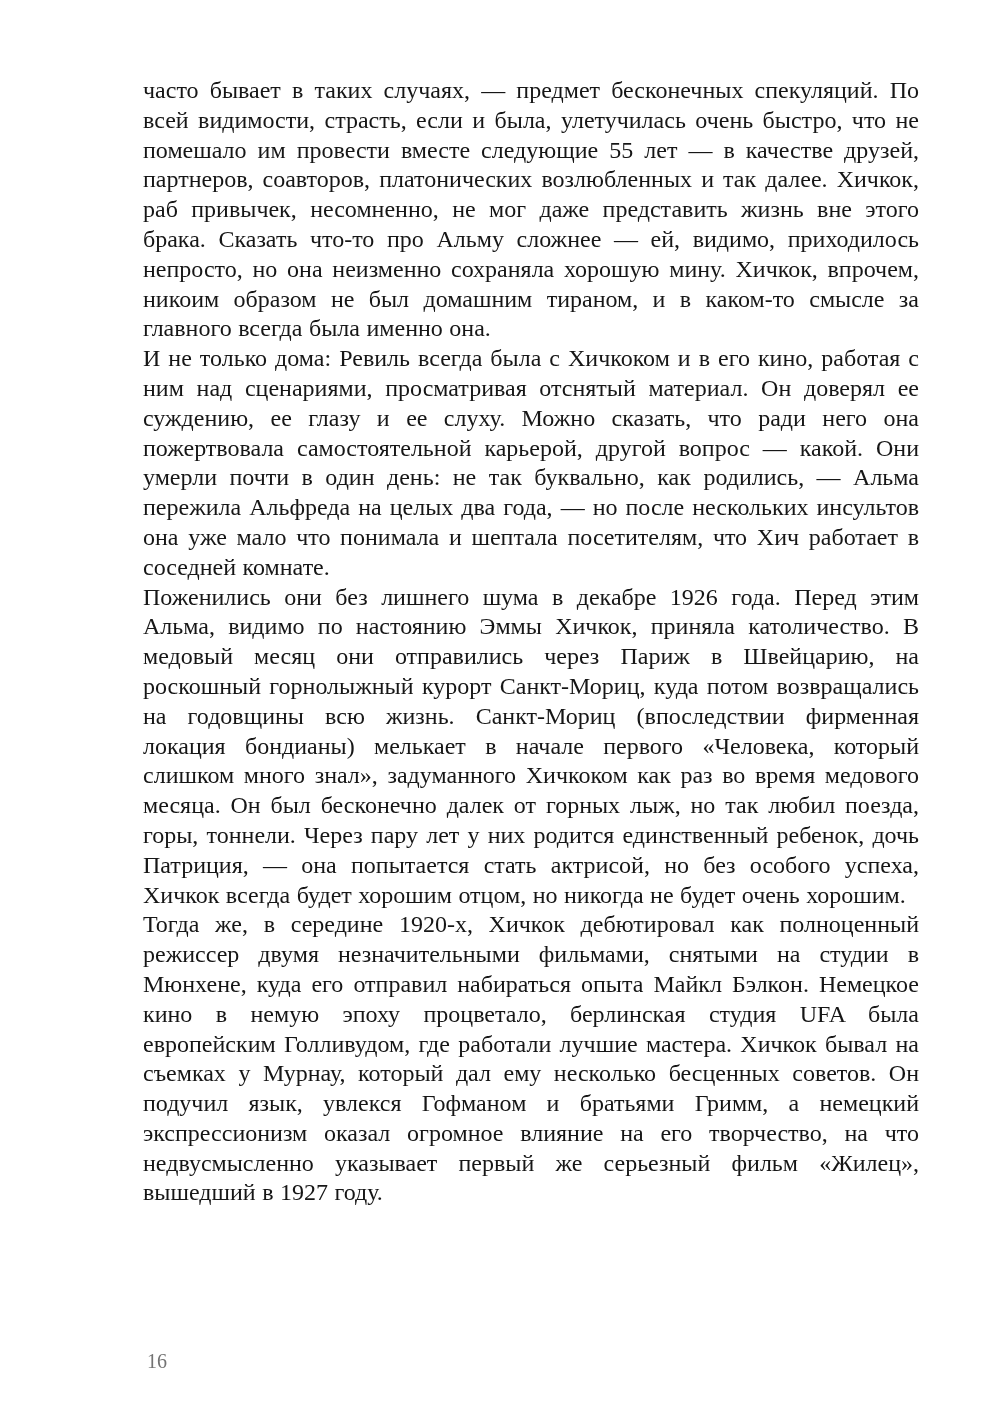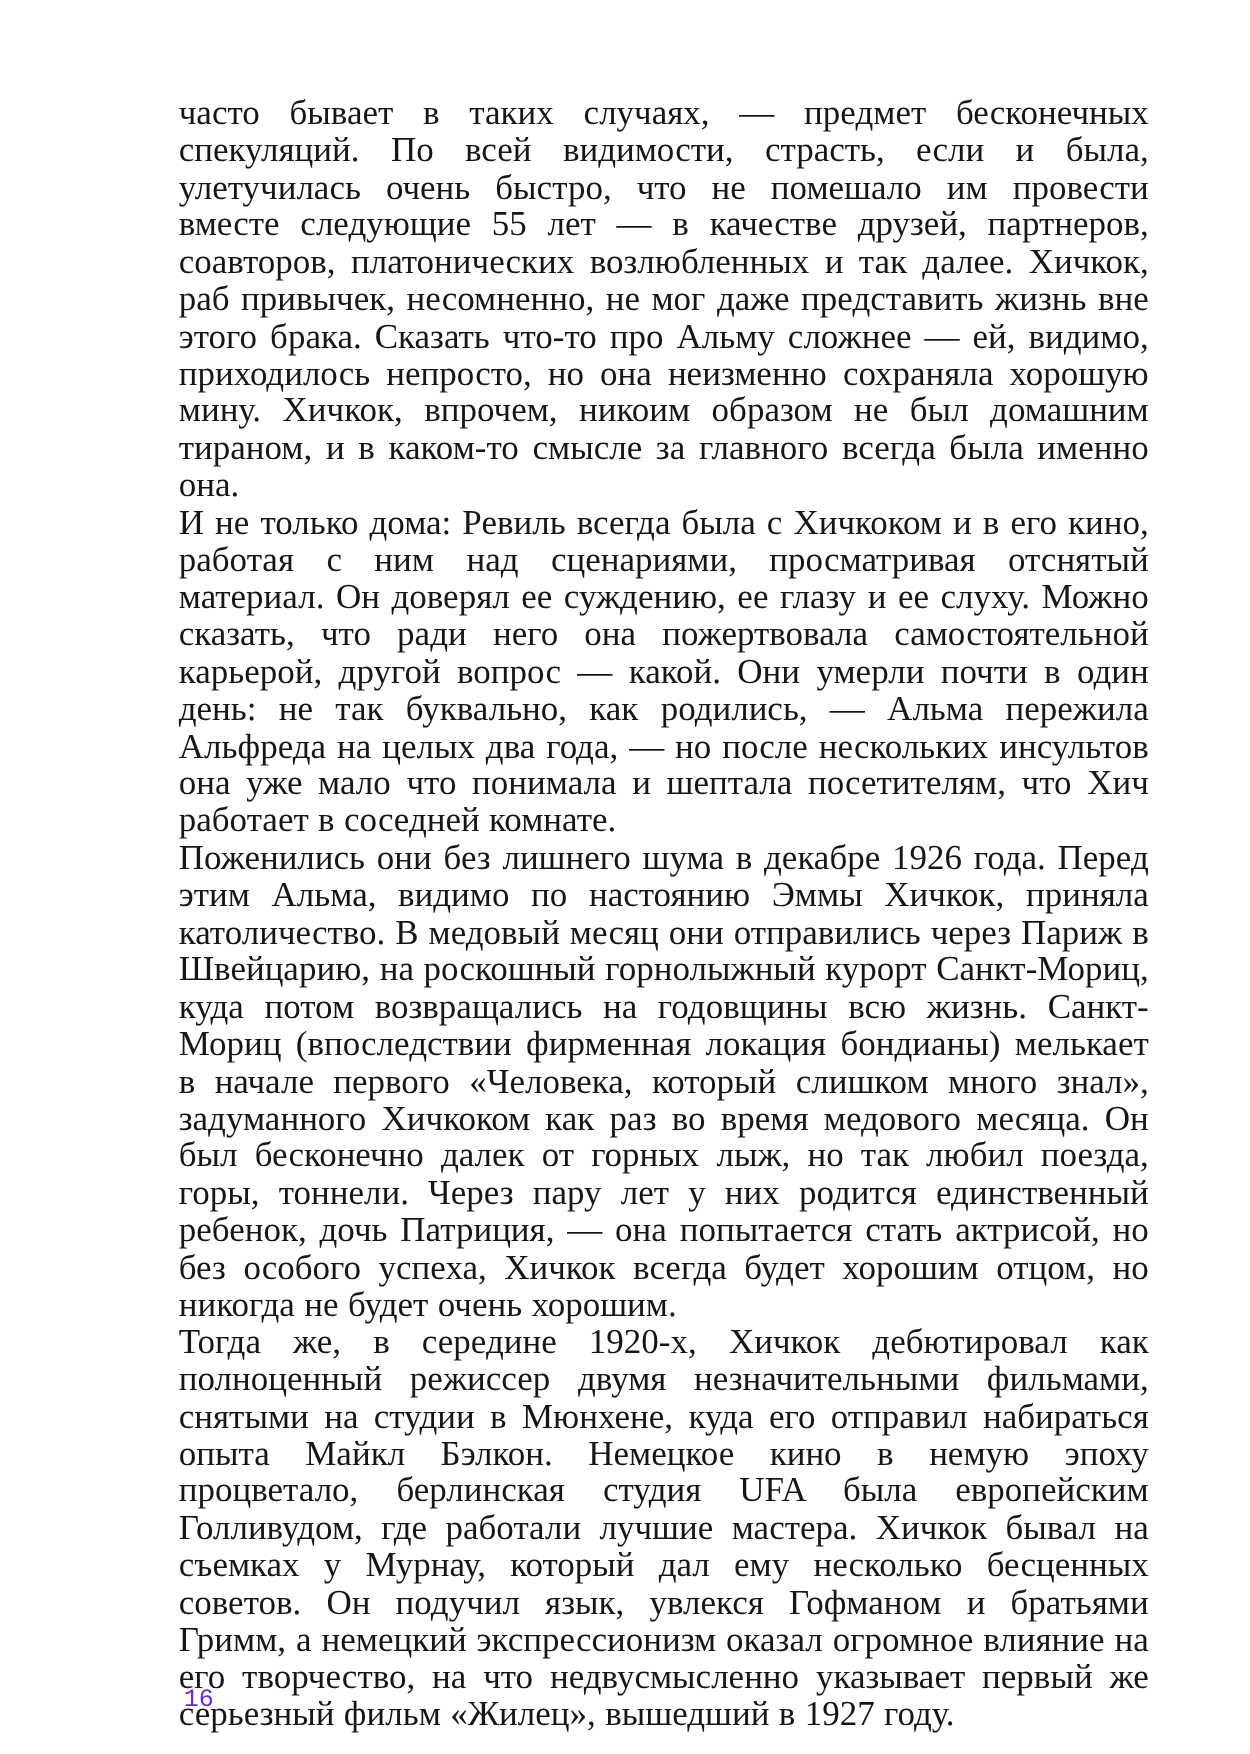--- a/index.html
+++ b/index.html
@@ -18,36 +18,35 @@
   }
   .text-block {
     position: absolute;
     left: 143px;
     top: 76px;
     width: 776px;
   }
   .text-block p {
     margin: 0;
     padding: 0;
-    font-size: 28px;
+    font-size: 24px;
     line-height: 29.8px;
     text-align: justify;
     text-justify: inter-word;
     hyphens: auto;
     -webkit-hyphens: auto;
     word-spacing: 0.5px;
   }
   .page-number {
     position: absolute;
     left: 147px;
     top: 1349px;
     font-size: 20px;
     line-height: 24px;
-    color: #6d28d9;
-    font-family: Liberation Mono, monospace;
+    color: #737373;
   }
 </style>
 </head>
 <body>
 
 <div class="page">
 
   <div class="text-block">
     <p>часто бывает в таких случаях, — предмет бесконечных спекуляций. По всей видимости, страсть, если и была, улетучилась очень быстро, что не помешало им провести вместе следующие 55 лет — в качестве друзей, партнеров, соавторов, платонических возлюбленных и так далее. Хичкок, раб привычек, несомненно, не мог даже представить жизнь вне этого брака. Сказать что-то про Альму сложнее — ей, видимо, приходилось непросто, но она неизменно сохраняла хорошую мину. Хичкок, впрочем, никоим образом не был домашним тираном, и в каком-то смысле за главного всегда была именно она.</p>
     <p>И не только дома: Ревиль всегда была с Хичкоком и в его кино, работая с ним над сценариями, просматривая отснятый материал. Он доверял ее суждению, ее глазу и ее слуху. Можно сказать, что ради него она пожертвовала самостоятельной карьерой, другой вопрос — какой. Они умерли почти в один день: не так буквально, как родились, — Альма пережила Альфреда на целых два года, — но после нескольких инсультов она уже мало что понимала и шептала посетителям, что Хич работает в соседней комнате.</p>

